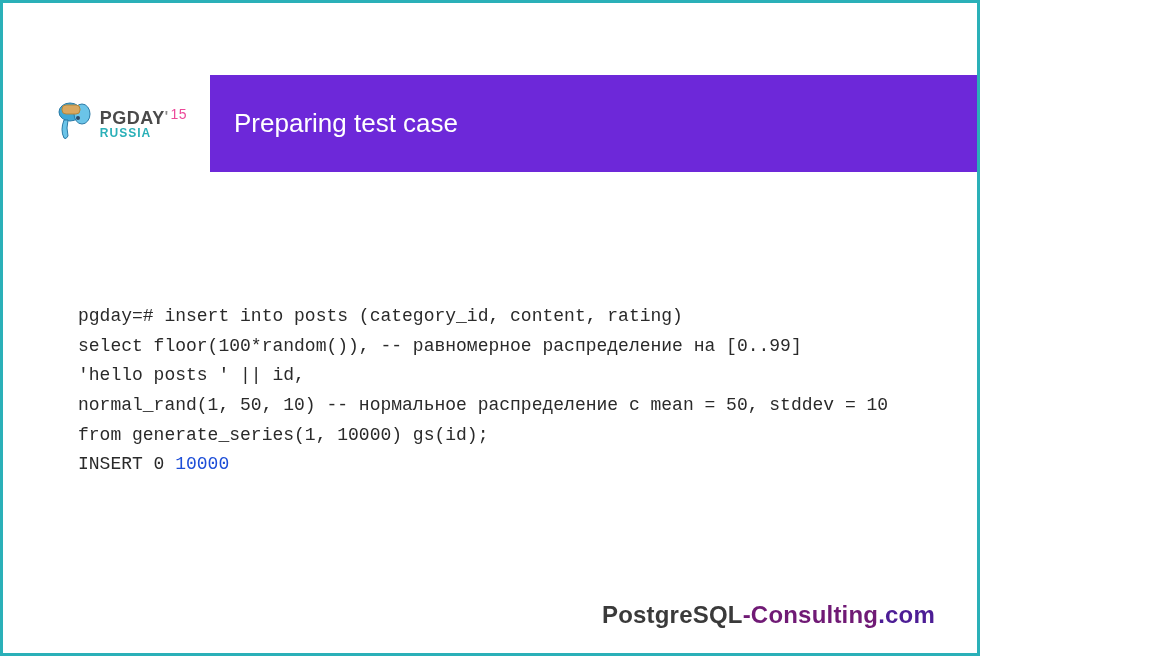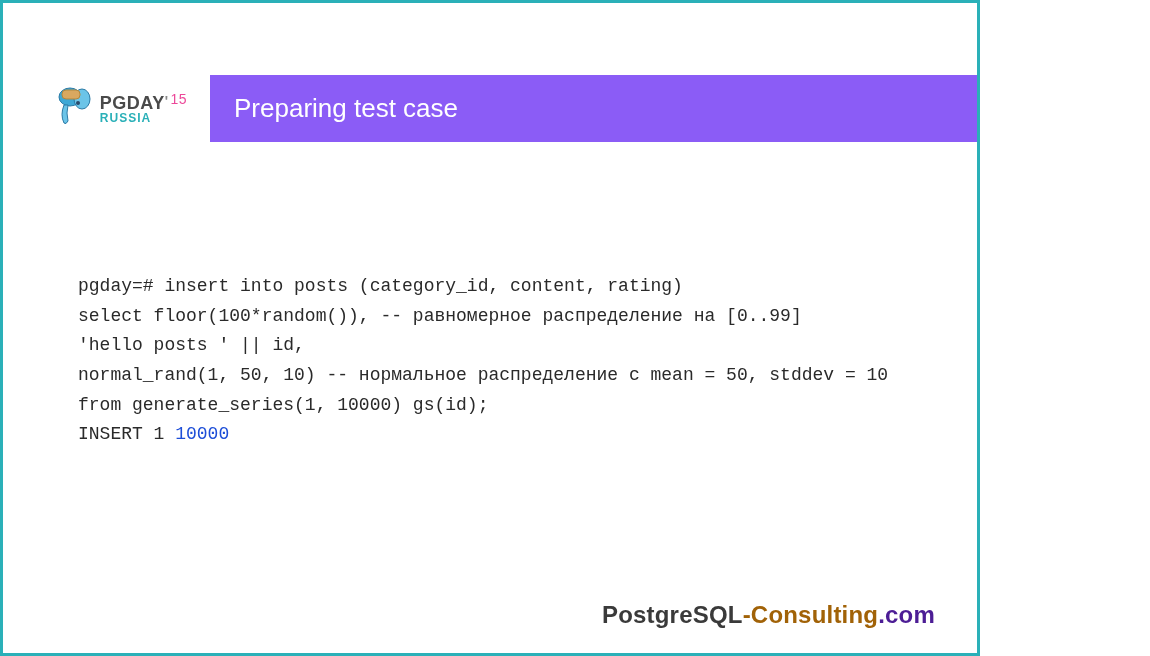--- a/index.html
+++ b/index.html
@@ -55,25 +55,25 @@
     color: #888;
   }
   .logo-line2 {
     font-size: 12px;
     font-weight: 600;
     letter-spacing: 1px;
     color: #2ab0b8;
   }
   .title-bar {
     flex: 1;
-    background: #8b5cf6;
+    background: #6d28d9;
     color: #fff;
     font-size: 26px;
     font-weight: 300;
-    padding: 18px 24px;
+    padding: 33px 24px;
     display: flex;
     align-items: center;
     text-align: center;
   }
   .content {
     padding: 130px 70px 0 75px;
     font-family: "Courier New", monospace;
     font-size: 18px;
     line-height: 1.65;
     color: #2a2a2a;
@@ -83,21 +83,21 @@
   .footer {
     position: absolute;
     bottom: 24px;
     right: 42px;
     font-size: 24px;
     font-weight: 600;
     font-family: Arial, sans-serif;
     letter-spacing: 0.2px;
   }
   .footer .f1 { color: #3a3a3a; }
-  .footer .f2 { color: #a16207; }
+  .footer .f2 { color: #701a75; }
   .footer .f3 { color: #4c1d95; }
 </style>
 </head>
 <body>
 
 <div class="slide">
 
   <div class="header">
     <div class="logo-area">
       <div class="logo">
@@ -121,19 +121,19 @@
       </div>
     </div>
     <div class="title-bar">Preparing test case</div>
   </div>
 
   <div class="content"><span>pgday=# insert into posts (category_id, content, rating)</span>
 <span>select floor(100*random()), -- равномерное распределение на [0..99]</span>
 <span>'hello posts ' || id,</span>
 <span>normal_rand(1, 50, 10) -- нормальное распределение с mean = 50, stddev = 10</span>
 <span>from generate_series(1, 10000) gs(id);</span>
-<span>INSERT 1 </span><span class="hl">10000</span></div>
+<span>INSERT 0 </span><span class="hl">10000</span></div>
 
   <div class="footer">
     <span class="f1">Postgre</span><span class="f1">SQL</span><span class="f2">-Consulting</span><span class="f3">.com</span>
   </div>
 
 </div>
 
 </body></html>

